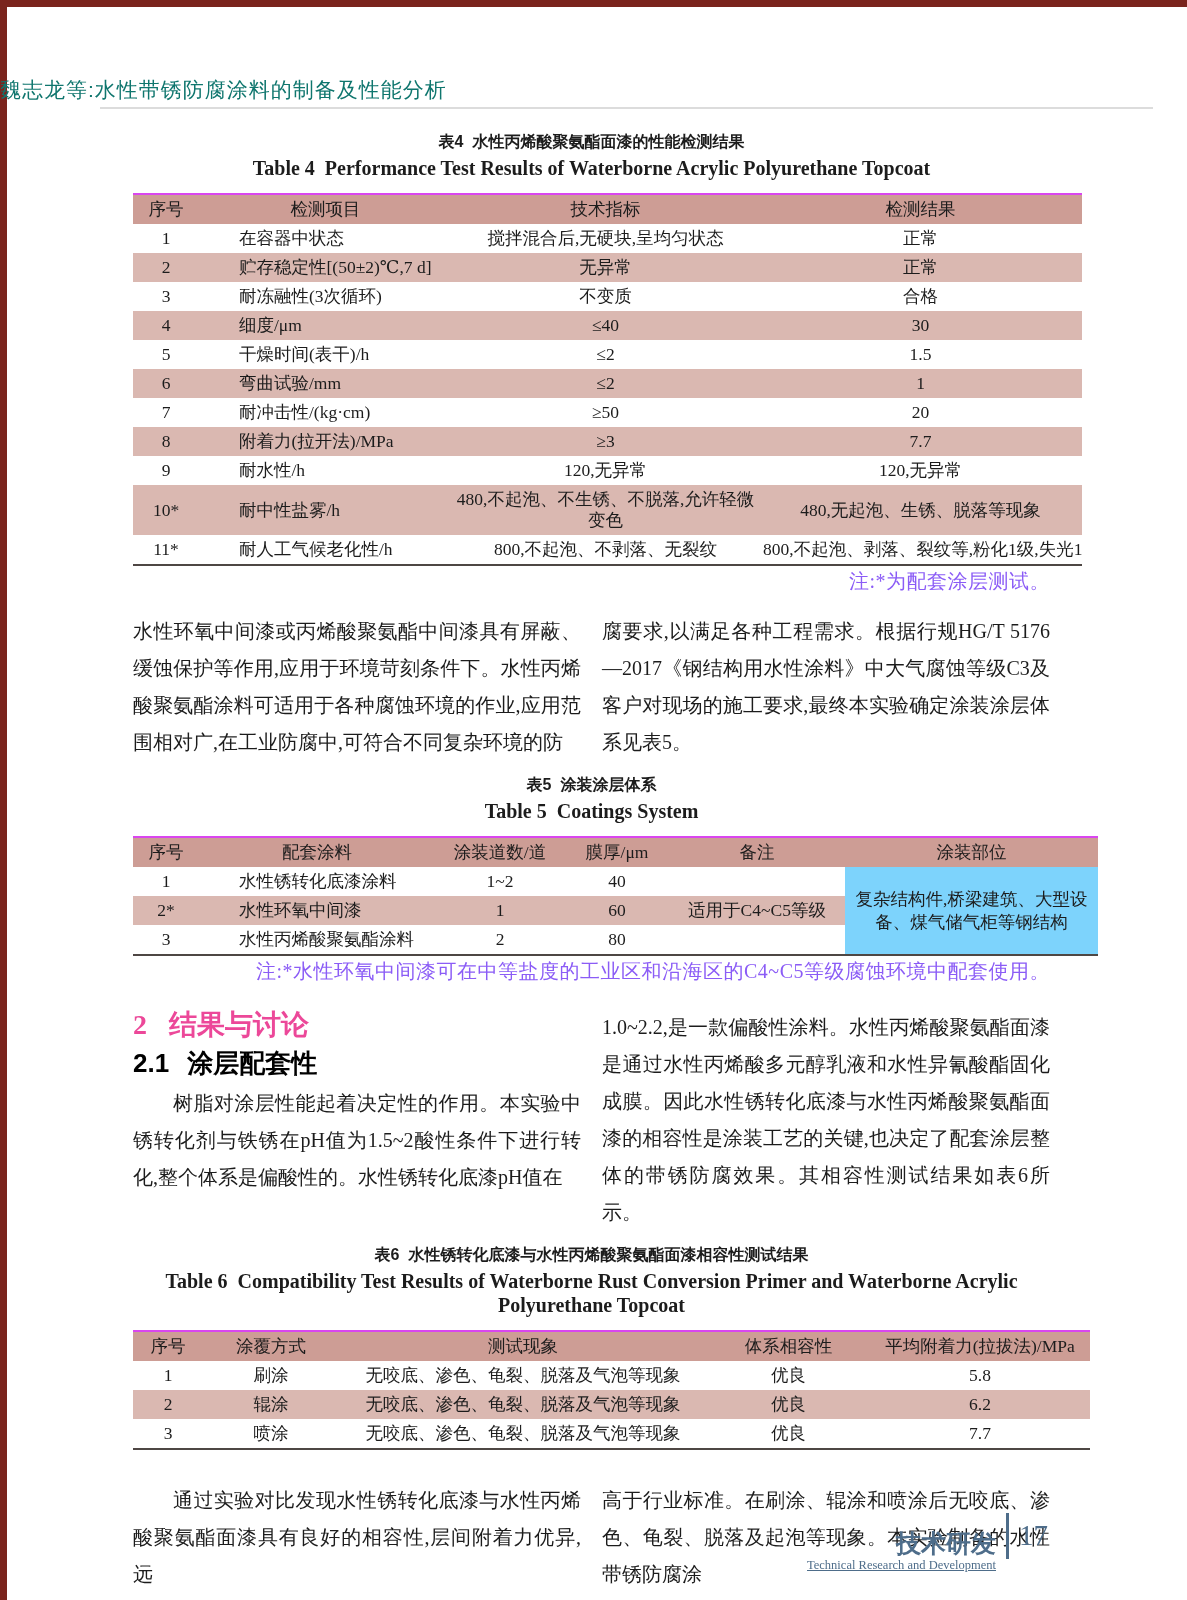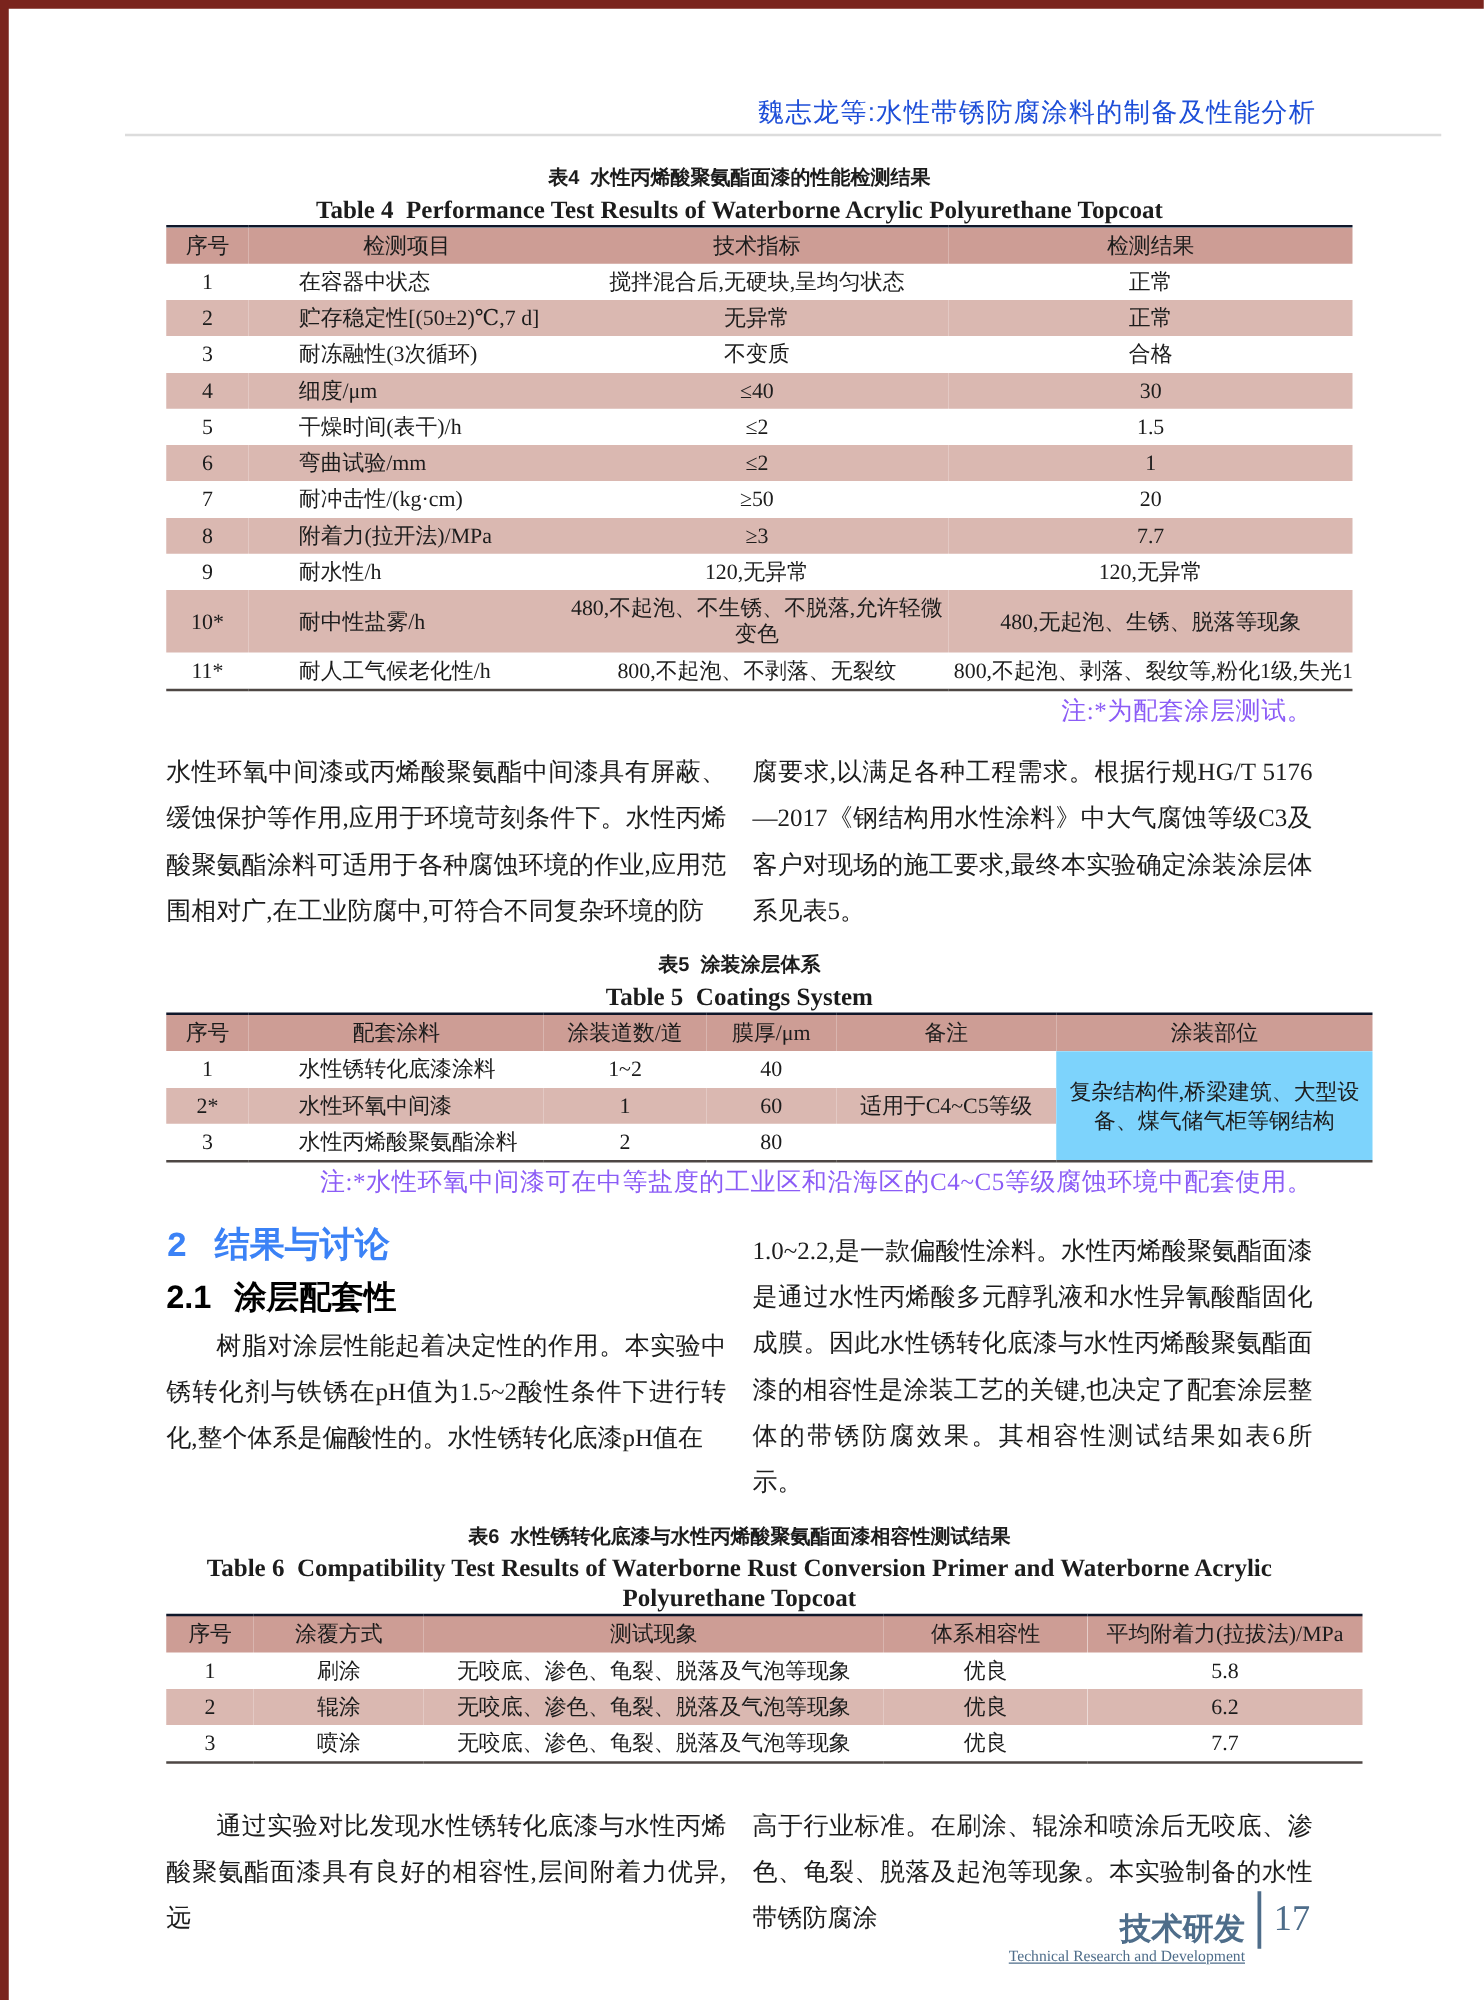--- a/index.html
+++ b/index.html
@@ -5,39 +5,39 @@
   html,body{margin:0;padding:0;}
   body{
     width:1187px;height:1600px;position:relative;background:#ffffff;
     font-family:"Liberation Serif","DejaVu Serif",serif;color:#1c1c1c;
     overflow:hidden;
   }
   .edge-left{position:absolute;left:0;top:0;width:7px;height:1600px;background:#7a241d;}
   .edge-top{position:absolute;left:0;top:0;width:1187px;height:7px;background:#7a241d;}
 
   .running-head{
-    position:absolute;top:76px;left:0;width:1053px;text-align:right;
-    font-size:21px;color:#1d4ed8;font-family:"Liberation Sans","DejaVu Sans",sans-serif;
+    position:absolute;top:76px;left:0;width:1053px;text-align:left;
+    font-size:21px;color:#0f766e;font-family:"Liberation Sans","DejaVu Sans",sans-serif;
     letter-spacing:1px;
   }
   .head-rule{position:absolute;top:107px;left:100px;width:1053px;height:2px;background:#dcdcdc;}
 
   .content{position:absolute;left:133px;top:128px;width:917px;}
 
   .cap-cn{
     margin-top:4px;text-align:center;font-size:16px;font-weight:bold;
     font-family:"Liberation Sans","DejaVu Sans",sans-serif;white-space:pre-wrap;
   }
   .cap-en{
     margin-top:3px;text-align:center;font-size:20px;font-weight:bold;
     font-family:"Liberation Serif","DejaVu Serif",serif;white-space:pre-wrap;line-height:24px;
   }
 
   table{border-collapse:collapse;width:917px;table-layout:fixed;
-        border-top:2px solid #0f172a;border-bottom:2px solid #4e4744;margin-top:0;}
+        border-top:2px solid #d946ef;border-bottom:2px solid #4e4744;margin-top:13px;}
   th,td{font-weight:normal;font-size:17.5px;padding:4px 4px;line-height:21px;
         text-align:center;vertical-align:middle;overflow:hidden;}
   th{background:#cd9d95;}
   tr.pink td{background:#dab8b1;}
   td.left{text-align:left;padding-left:40px;}
   td.nw{white-space:nowrap;}
   td.spancell{background:#7dd3fc;line-height:23px;}
 
   .t4 .c1{width:58px;} .t4 .c2{width:245px;} .t4 .c3{width:299px;} .t4 .c4{width:315px;}
   .t5 .c1{width:58px;} .t5 .c2{width:228px;} .t5 .c3{width:122px;} .t5 .c4{width:96px;}
@@ -48,22 +48,22 @@
     margin-top:2px;padding-left:36px;font-size:20px;color:#8b5cf6;
     font-family:"Liberation Serif","DejaVu Serif",serif;letter-spacing:.5px;text-align:right;
   }
 
   .twocol{display:flex;gap:21px;margin-top:18px;}
   .col{width:448px;font-size:20px;line-height:37px;text-align:justify;text-justify:inter-ideograph;}
   .indent{text-indent:2em;}
 
   .sec-block{margin-top:24px;}
   .h2{
-    font-family:Liberation Mono, monospace;font-weight:bold;
-    font-size:28px;color:#3b82f6;margin:0 0 8px 0;line-height:32px;
+    font-family:Liberation Serif, serif;font-weight:bold;
+    font-size:28px;color:#ec4899;margin:0 0 8px 0;line-height:32px;
   }
   .h2 .num{margin-right:22px;}
   .h3{
     font-family:"Liberation Sans","DejaVu Sans",sans-serif;font-weight:bold;
     font-size:26px;color:#000000;margin:0 0 8px 0;line-height:28px;
   }
   .h3 .num{margin-right:18px;}
 
   .cap-gap{margin-top:14px;}
   .cap-gap6{margin-top:14px;}

